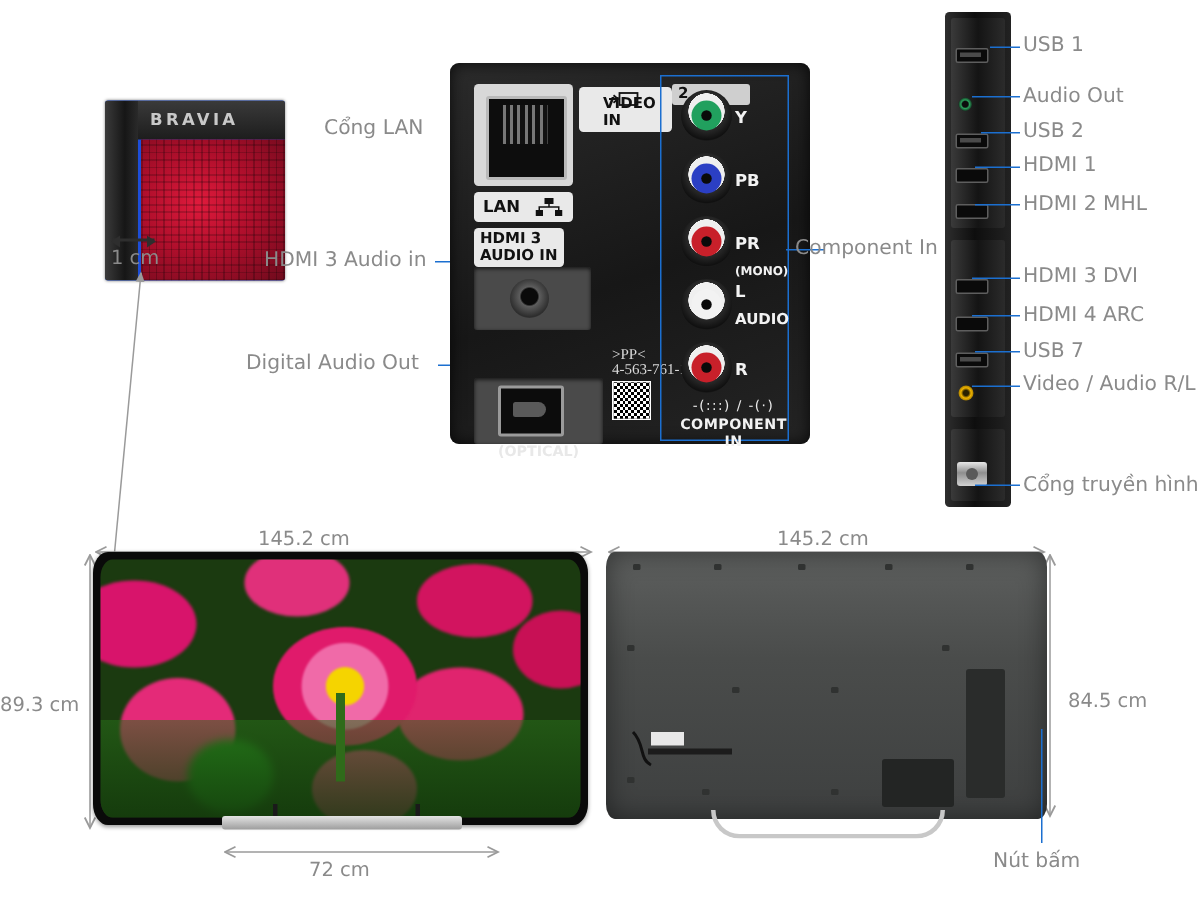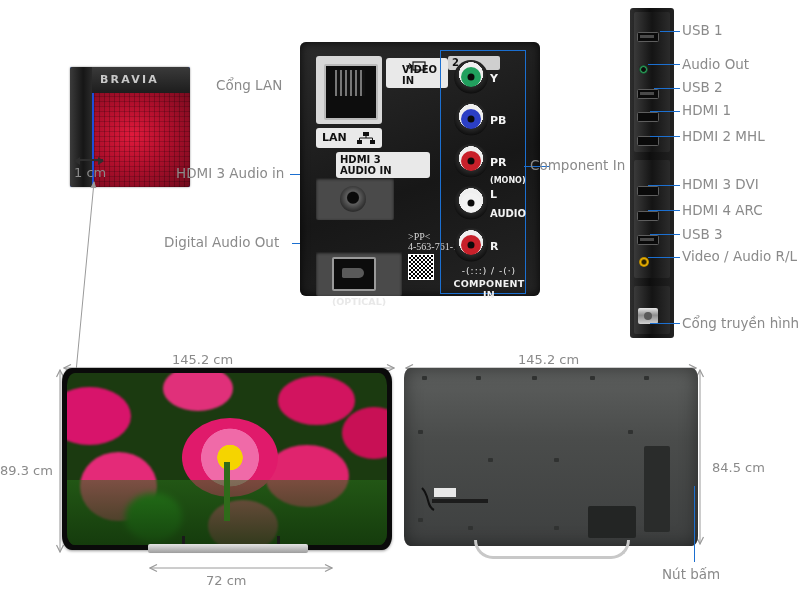--- a/index.html
+++ b/index.html
@@ -50,21 +50,21 @@
   #lanWell{left:16px;top:14px;width:66px;height:68px;background:#d8d8d8;border-radius:3px;}
   #lanJack{position:absolute;left:8px;top:8px;width:50px;height:52px;
         background:#0d0d0d;border:2px solid #b9b9b9;border-radius:2px;}
   #lanJack:after{content:"";position:absolute;left:9px;top:4px;width:30px;height:26px;
         background:repeating-linear-gradient(90deg,#777 0 2px,#111 2px 5px);}
   #lanPlate{left:16px;top:86px;width:66px;height:20px;}
   #lanPlate .t{position:absolute;left:6px;top:3px;font-size:11px;}
   .netico{position:absolute;right:7px;top:4px;width:18px;height:12px;}
 
   
-  #h3Plate{left:16px;top:110px;width:94px;height:26px;margin-left:20px;}
+  #h3Plate{left:16px;top:110px;width:60px;height:26px;}
   #h3Plate .t{position:absolute;left:4px;top:2px;font-size:10px;line-height:11px;}
   #h3Well{left:16px;top:136px;width:78px;height:42px;background:#4a4a4a;border-radius:2px;}
   #h3Jack{position:absolute;left:24px;top:8px;width:26px;height:26px;border-radius:50%;
         background:radial-gradient(circle at 50% 45%,#0a0a0a 28%,#5d5d5d 34%,#2d2d2d 70%,#6a6a6a);}
 
   
   #daPlate{left:16px;top:184px;width:86px;height:26px;}
   #daPlate .t{position:absolute;left:4px;top:2px;font-size:10px;line-height:11px;}
   #daWell{left:16px;top:210px;width:86px;height:44px;background:#4a4a4a;border-radius:2px;}
   #optJack{position:absolute;left:16px;top:5px;width:40px;height:30px;background:#0c0c0c;
@@ -306,21 +306,21 @@
 <div class="callout" style="left:650px;top:136px;width:30px;"></div>
 <div class="abs lbl" style="left:682px;top:130px;">HDMI 2 MHL</div>
 
 <div class="callout" style="left:648px;top:185px;width:32px;"></div>
 <div class="abs lbl" style="left:682px;top:178px;">HDMI 3 DVI</div>
 
 <div class="callout" style="left:648px;top:210px;width:32px;"></div>
 <div class="abs lbl" style="left:682px;top:204px;">HDMI 4 ARC</div>
 
 <div class="callout" style="left:650px;top:234px;width:30px;"></div>
-<div class="abs lbl" style="left:682px;top:228px;">USB 3</div>
+<div class="abs lbl" style="left:682px;top:228px;">USB 7</div>
 
 <div class="callout" style="left:648px;top:257px;width:32px;"></div>
 <div class="abs lbl" style="left:682px;top:250px;">Video / Audio R/L</div>
 
 <div class="callout" style="left:650px;top:323px;width:30px;"></div>
 <div class="abs lbl" style="left:682px;top:317px;">Cổng truyền hình</div>
 
 <svg class="abs" style="left:60px;top:352px;" width="340" height="22">
   <defs>
     <marker id="ml" markerWidth="9" markerHeight="9" refX="1" refY="4.5" orient="auto">

